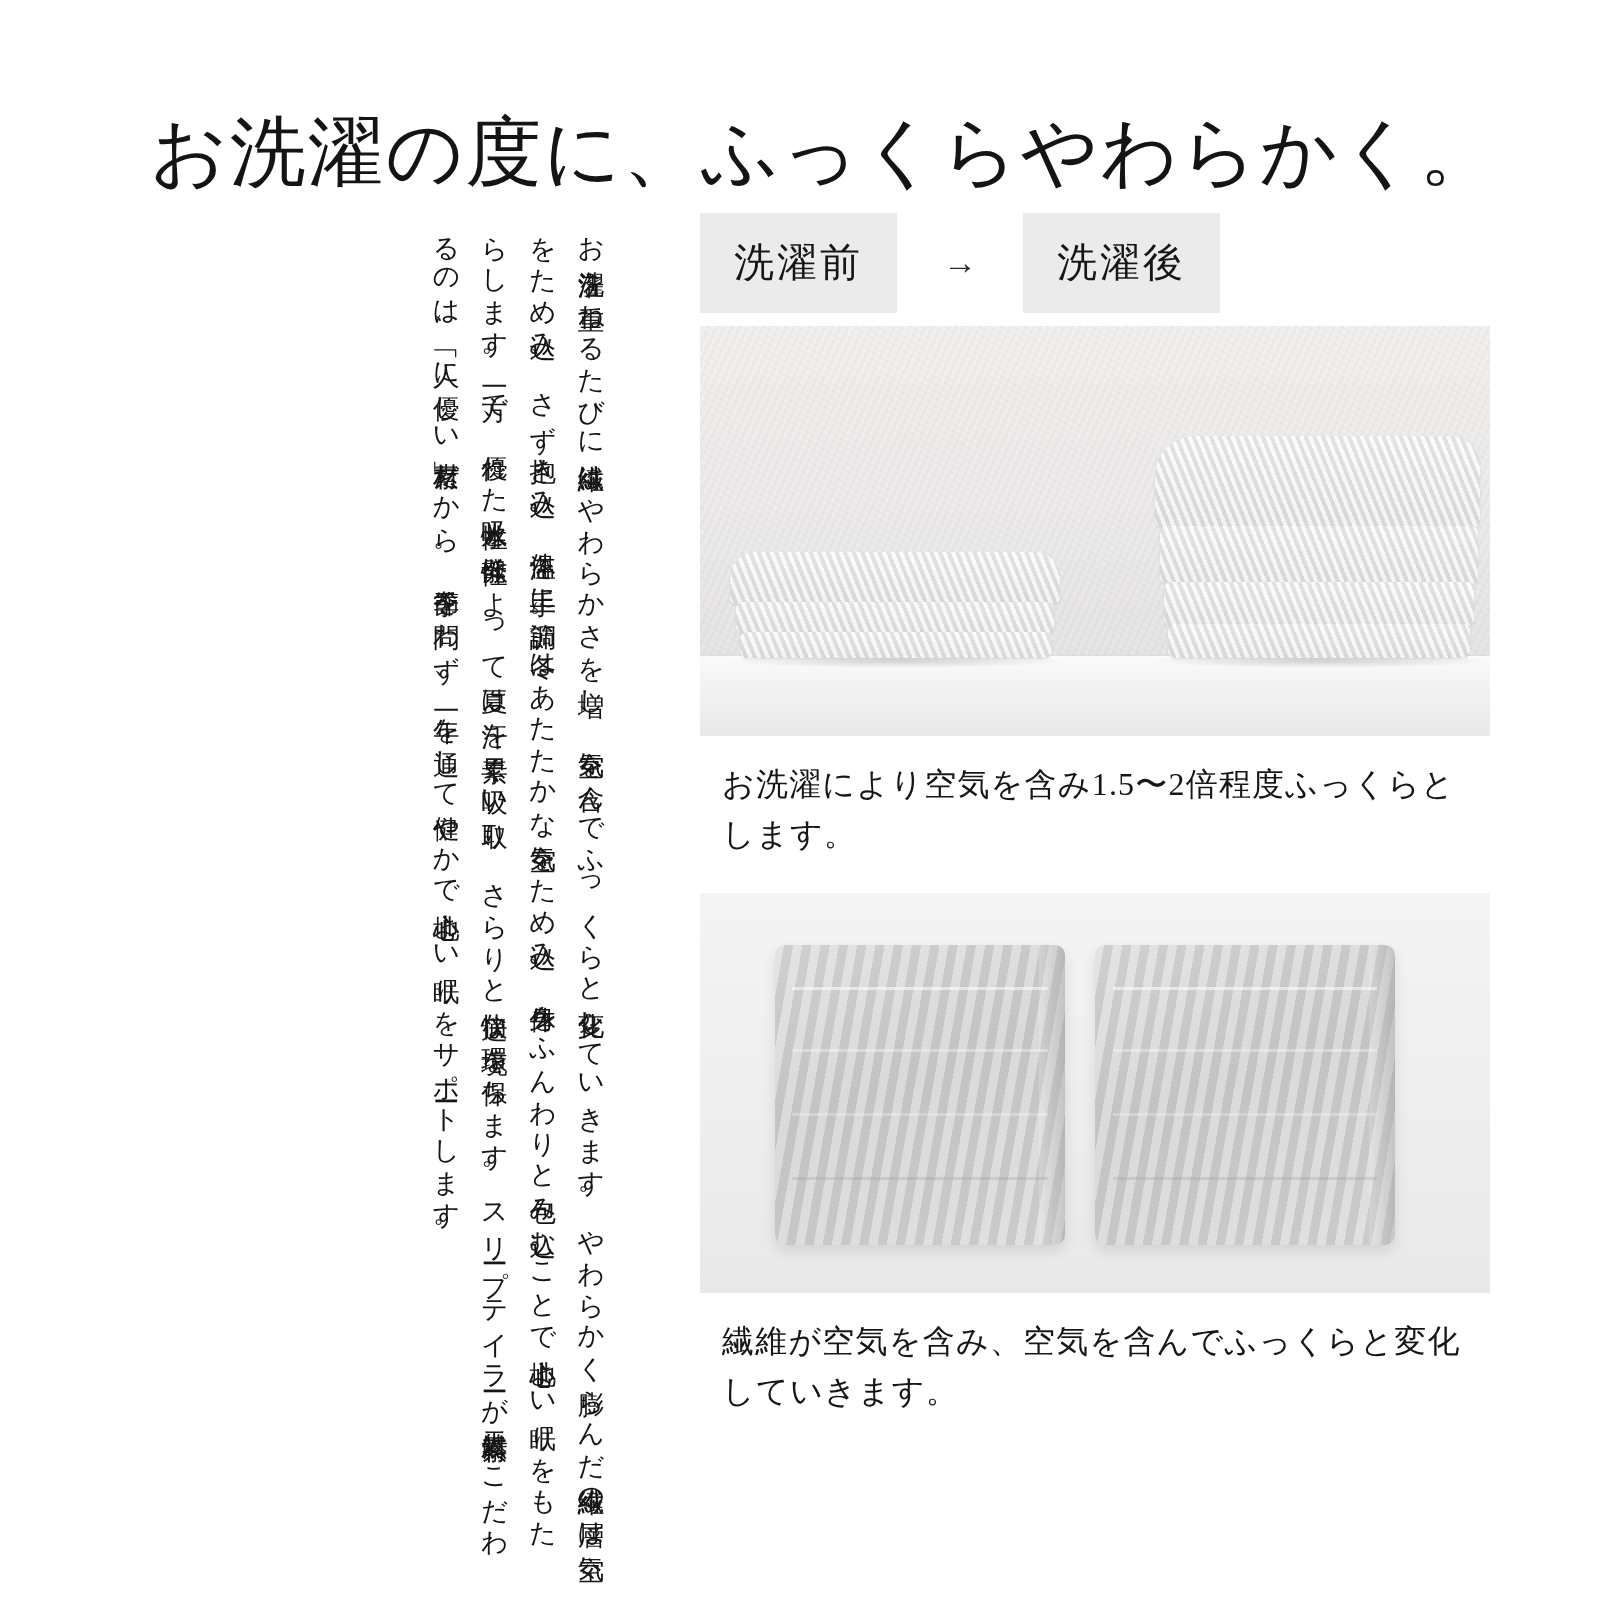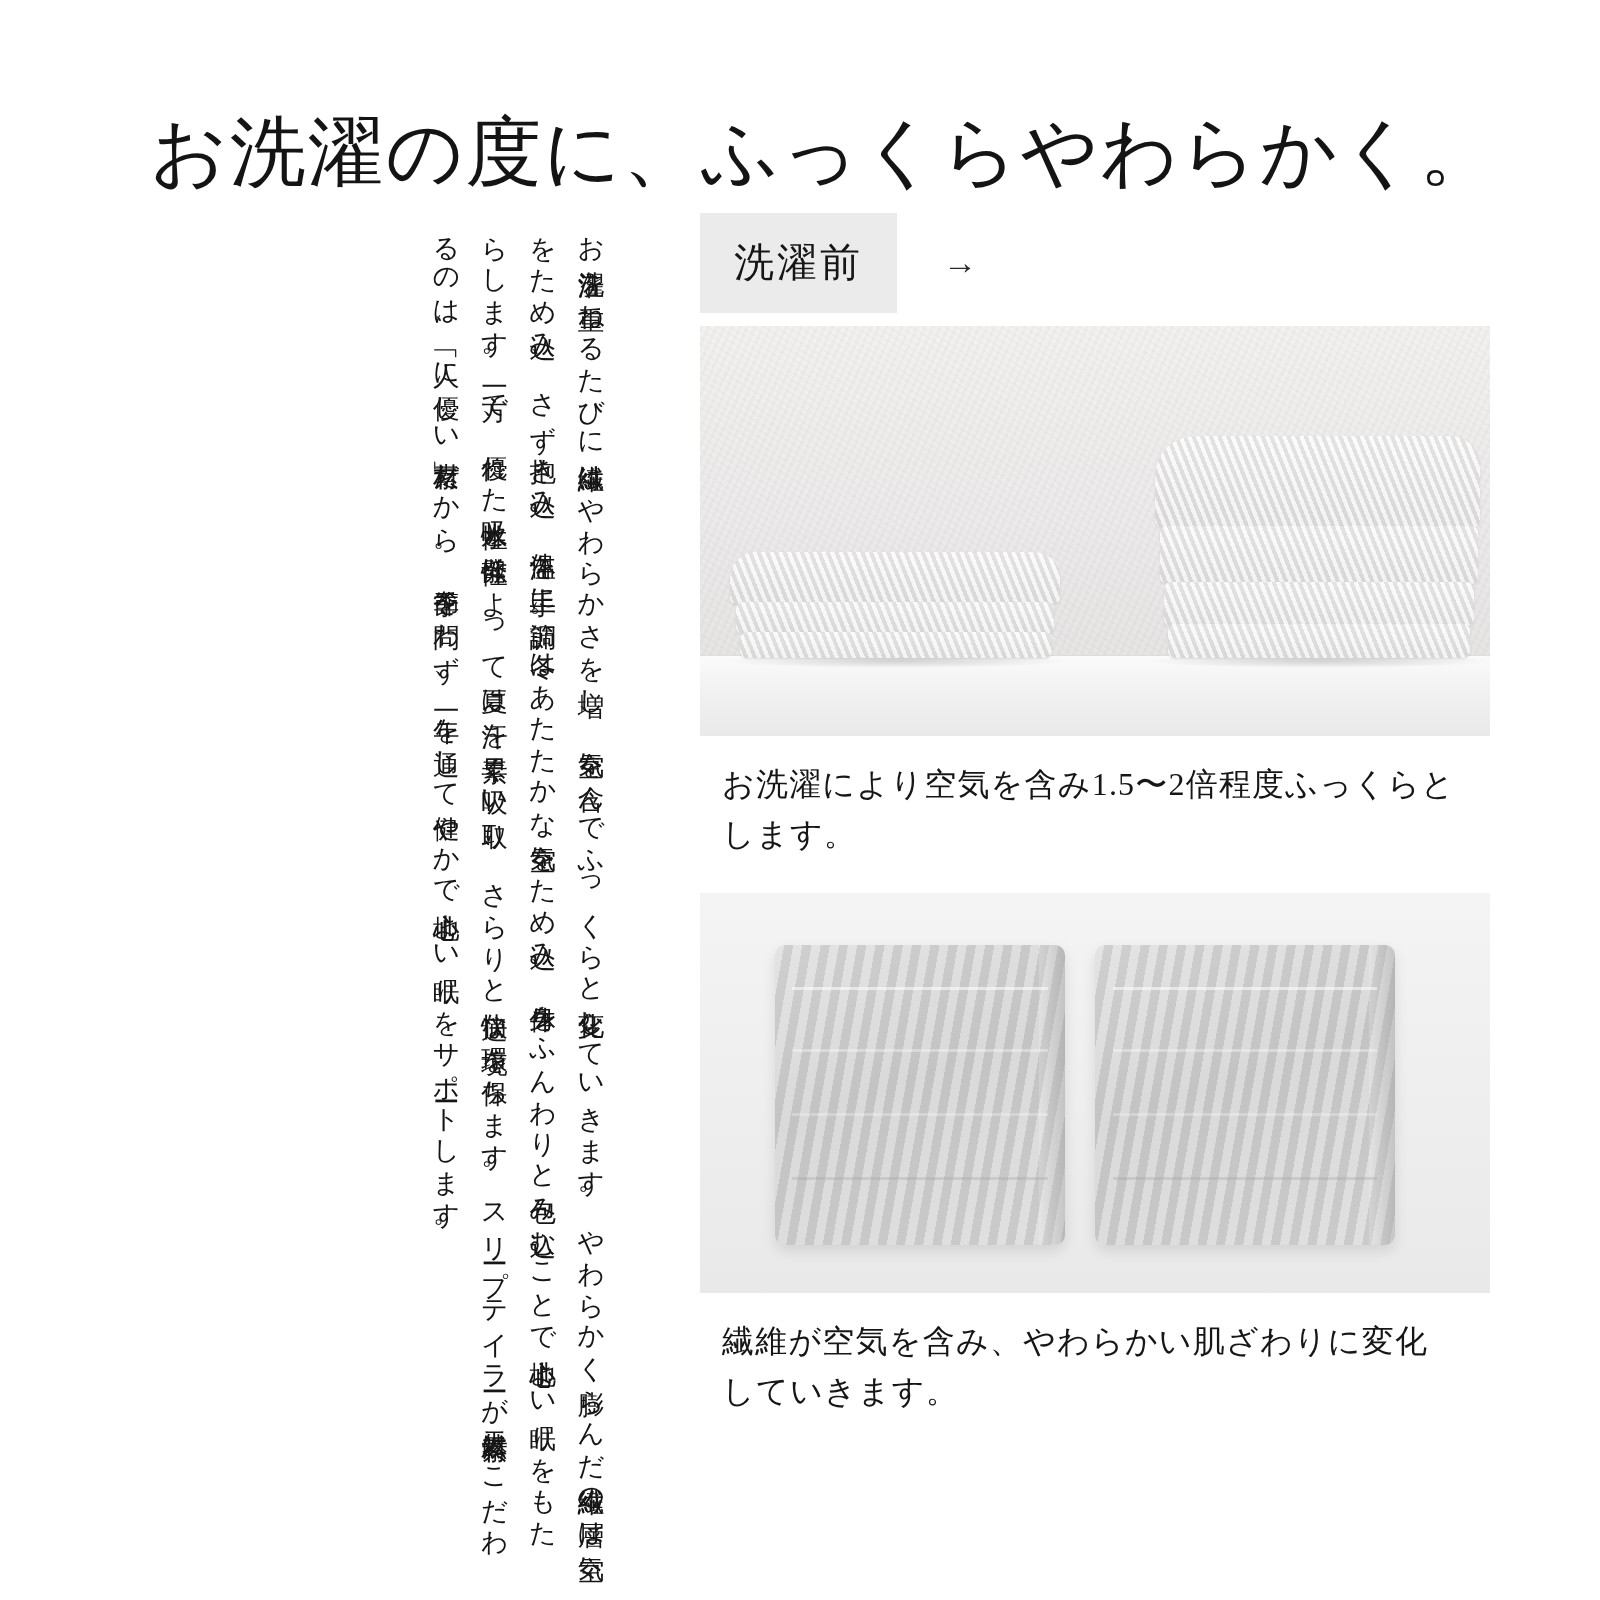--- a/index.html
+++ b/index.html
@@ -200,20 +200,21 @@
 
   <div class="vertical-body">
     <p>お洗濯を重ねるたびに繊維はやわらかさを増し、空気を含んでふっくらと変化していきます。やわらかく膨らんだ繊維の層は空気をため込み、さず抱き込み、体温を上手に調節。冬はあたたかな空気をため込み、身体をふんわりと包み込むことで心地よい眠りをもたらします。一方で、優れた吸水性と発散性によって夏は汗を素早く吸い取り、さらりと快適な環境を保ちます。スリープテイラーが天然素材にこだわるのは、「人に優しい素材」だから。季節を問わず、一年を通して健やかで心地よい眠りをサポートします。</p>
   </div>
 
   <div class="right-col">
 
     <div class="ba-row">
       <span class="ba-chip">洗濯前</span>
       <span class="ba-arrow">→</span>
+      <span class="ba-chip">洗濯後</span>
     </div>
 
     <div class="photo photo-1">
       <div class="p1-wall"></div>
       <div class="p1-table"></div>
 
       <div class="shadow-pad" style="left:30px;width:335px;"></div>
       <div class="shadow-pad" style="left:450px;width:340px;"></div>
 
       <div class="stack stack-left">
@@ -235,16 +236,16 @@
     <div class="photo photo-2">
       <div class="p2-bg"></div>
       <div class="cloth cloth-left">
         <div class="cloth-edge"></div>
       </div>
       <div class="cloth cloth-right">
         <div class="cloth-edge"></div>
       </div>
     </div>
 
-    <p class="caption">繊維が空気を含み、やわらかい肌ざわりに変化していきます。</p>
+    <p class="caption">繊維が空気を含み、空気を含んでふっくらと変化していきます。</p>
 
   </div>
 </div>
 
 </body></html>

